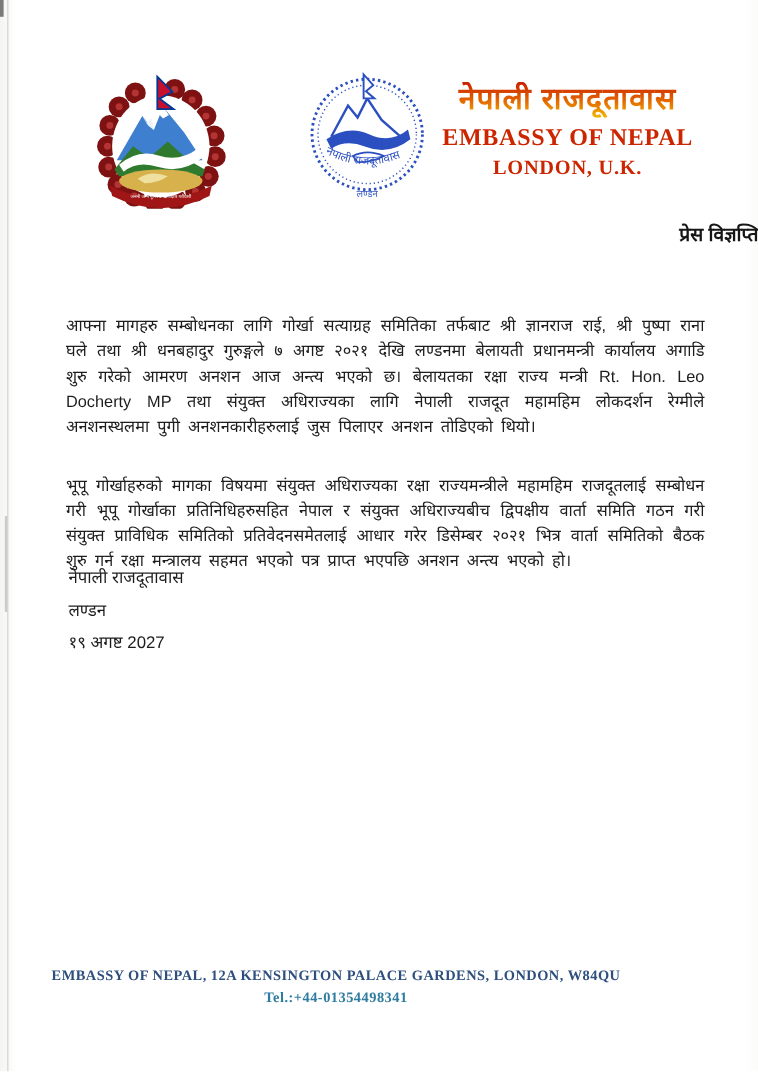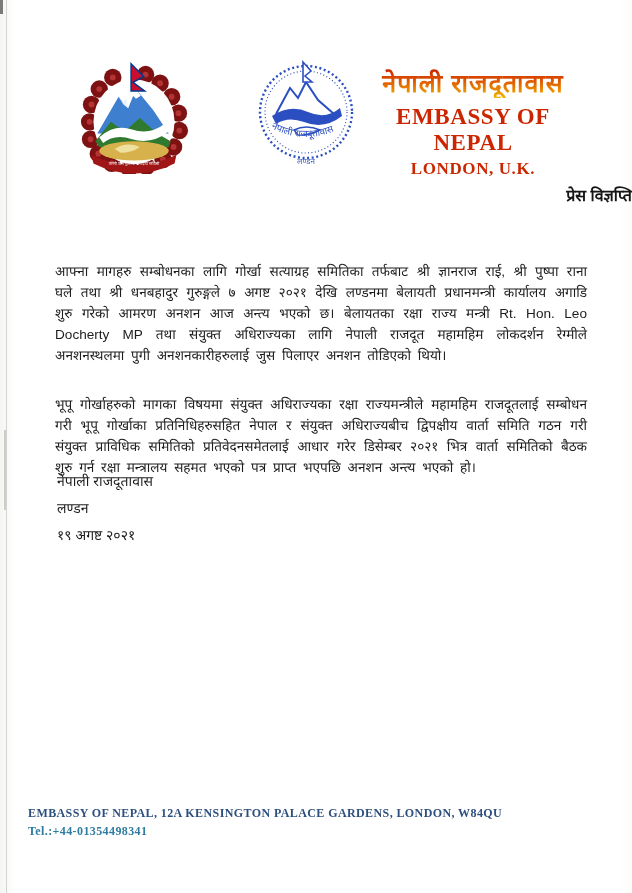--- a/index.html
+++ b/index.html
@@ -20,33 +20,33 @@
   .coa{position:absolute;left:76px;top:62px;width:116px;height:112px;}
   .seal{position:absolute;left:250px;top:58px;width:112px;height:118px;}
   .header-text{position:absolute;left:362px;top:68px;width:222px;text-align:center;}
   .org-nepali{
     font-size:25px;font-weight:bold;line-height:1.2;
     background:linear-gradient(180deg,#c61f00 0%,#e05a00 45%,#f2b600 100%);
     -webkit-background-clip:text;background-clip:text;
     -webkit-text-fill-color:transparent;color:#d84d00;
     letter-spacing:1px;
   }
-  .org-english{font-family:"Liberation Serif","DejaVu Serif",serif;font-size:23px;font-weight:bold;color:#cc2600;letter-spacing:.6px;margin-top:6px;}
+  .org-english{font-family:"Liberation Serif","DejaVu Serif",serif;font-size:20px;font-weight:bold;color:#cc2600;letter-spacing:.6px;margin-top:6px;}
   .org-location{font-family:"Liberation Serif","DejaVu Serif",serif;font-size:17px;font-weight:bold;color:#cc2600;letter-spacing:.6px;margin-top:3px;}
 
   
   .doc-title{position:absolute;left:0;top:184px;width:632px;text-align:right;font-size:16px;font-weight:600;color:#161616;}
   .para{position:absolute;left:55px;width:532px;font-size:13.6px;line-height:21px;text-align:justify;word-spacing:.22em;color:#1d1d1d;margin-top:30px;}
   .para-1{top:231px;}
   .para-2{top:364px;}
   .signature{position:absolute;left:57px;top:468px;font-size:14px;line-height:27px;color:#1d1d1d;}
   .signature div{white-space:nowrap;}
 
   
-  .footer{position:absolute;left:0;top:806px;width:560px;font-family:"Liberation Serif","DejaVu Serif",serif;font-weight:bold;padding-left:28px;}
+  .footer{position:absolute;left:0;top:806px;width:560px;text-align:center;font-family:"Liberation Serif","DejaVu Serif",serif;font-weight:bold;}
   .footer-address{font-size:12px;color:#2d4f7e;letter-spacing:.4px;}
   .footer-tel{font-size:12px;color:#2e7ca0;margin-top:3px;letter-spacing:.4px;}
 </style>
 </head>
 <body>
 
 <div class="page">
 
   <div class="scan-edge"></div>
   <div class="scan-mark-top"></div>
@@ -144,21 +144,21 @@
   </div>
 
   <div class="doc-title">प्रेस विज्ञप्ति</div>
 
   <div class="para para-1">आफ्ना मागहरु सम्बोधनका लागि गोर्खा सत्याग्रह समितिका तर्फबाट श्री ज्ञानराज राई, श्री पुष्पा राना घले तथा श्री धनबहादुर गुरुङ्गले ७ अगष्ट २०२१ देखि लण्डनमा बेलायती प्रधानमन्त्री कार्यालय अगाडि शुरु गरेको आमरण अनशन आज अन्त्य भएको छ।  बेलायतका रक्षा राज्य मन्त्री Rt. Hon. Leo Docherty MP तथा संयुक्त अधिराज्यका लागि नेपाली राजदूत महामहिम लोकदर्शन रेग्मीले अनशनस्थलमा पुगी अनशनकारीहरुलाई जुस पिलाएर अनशन तोडिएको थियो।</div>
   <div class="para para-2">भूपू गोर्खाहरुको मागका विषयमा संयुक्त अधिराज्यका रक्षा राज्यमन्त्रीले महामहिम राजदूतलाई सम्बोधन गरी भूपू गोर्खाका प्रतिनिधिहरुसहित नेपाल र संयुक्त अधिराज्यबीच  द्विपक्षीय वार्ता समिति गठन गरी संयुक्त प्राविधिक समितिको प्रतिवेदनसमेतलाई आधार गरेर डिसेम्बर २०२१ भित्र वार्ता समितिको बैठक शुरु गर्न रक्षा मन्त्रालय सहमत भएको पत्र प्राप्त भएपछि अनशन अन्त्य भएको हो।</div>
 
   <div class="signature">
     <div>नेपाली राजदूतावास</div>
     <div>लण्डन</div>
-    <div>१९ अगष्ट २०२१</div>
+    <div>१९ अगष्ट 2027</div>
   </div>
 
   <div class="footer">
     <div class="footer-address">EMBASSY OF NEPAL, 12A KENSINGTON PALACE GARDENS, LONDON, W84QU</div>
     <div class="footer-tel">Tel.:+44-01354498341</div>
   </div>
 
 </div>
 
 </body></html>

